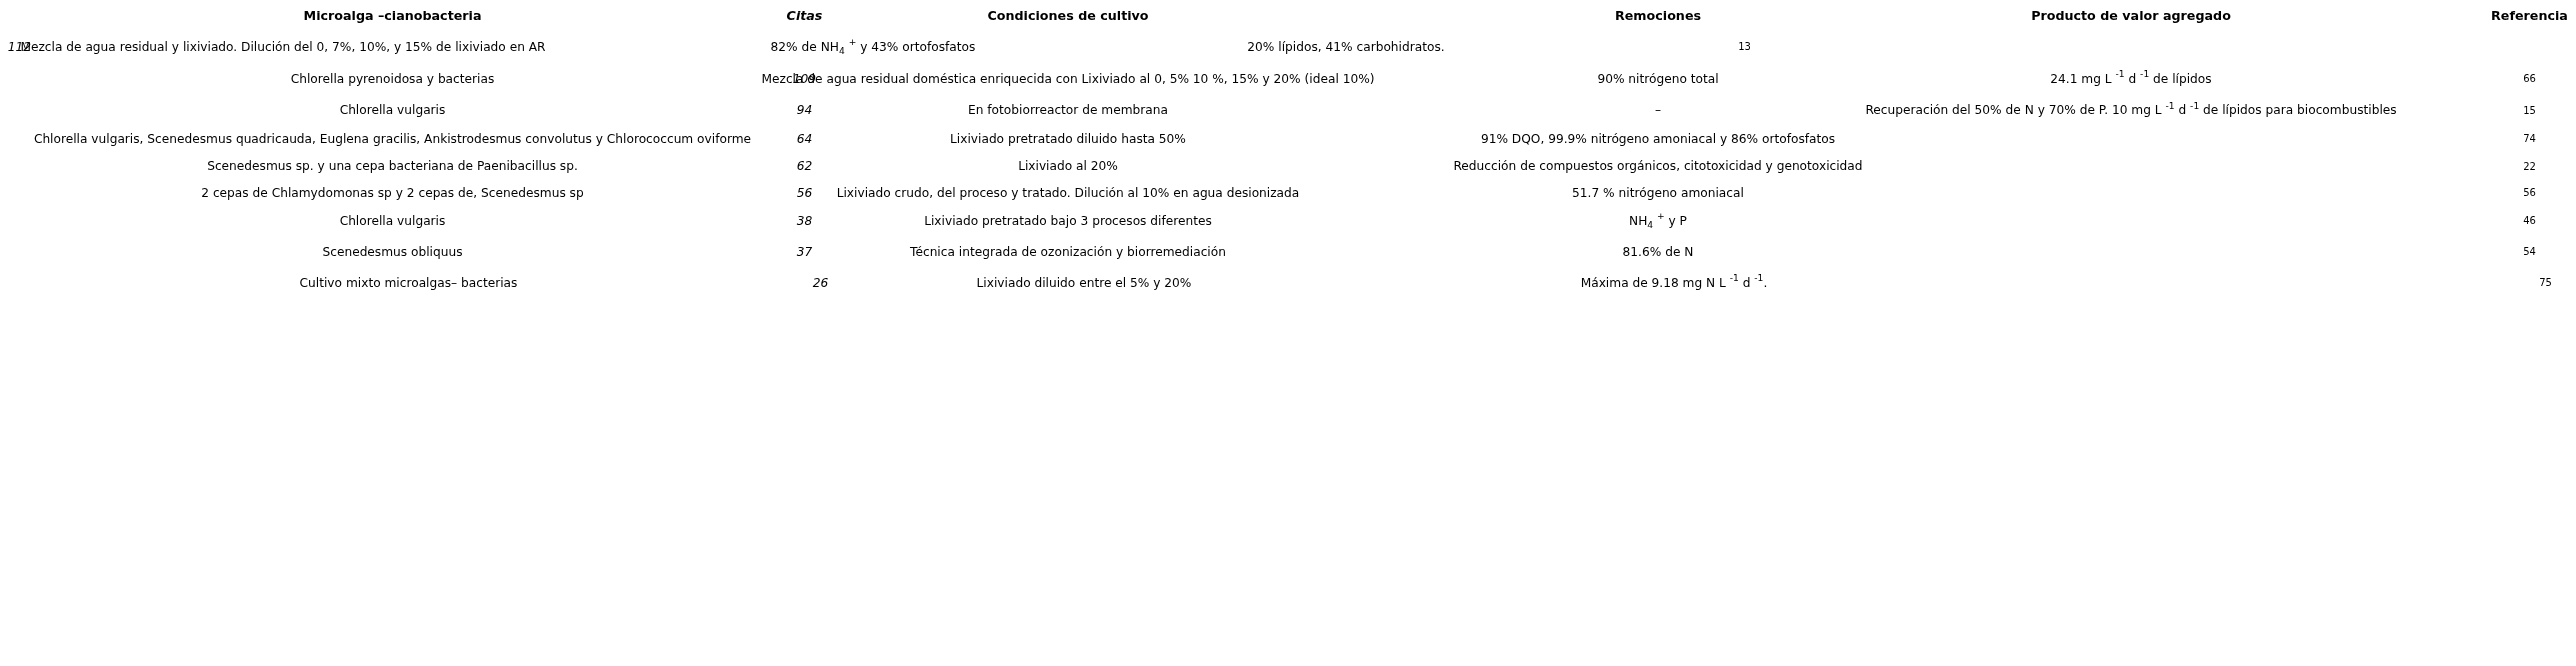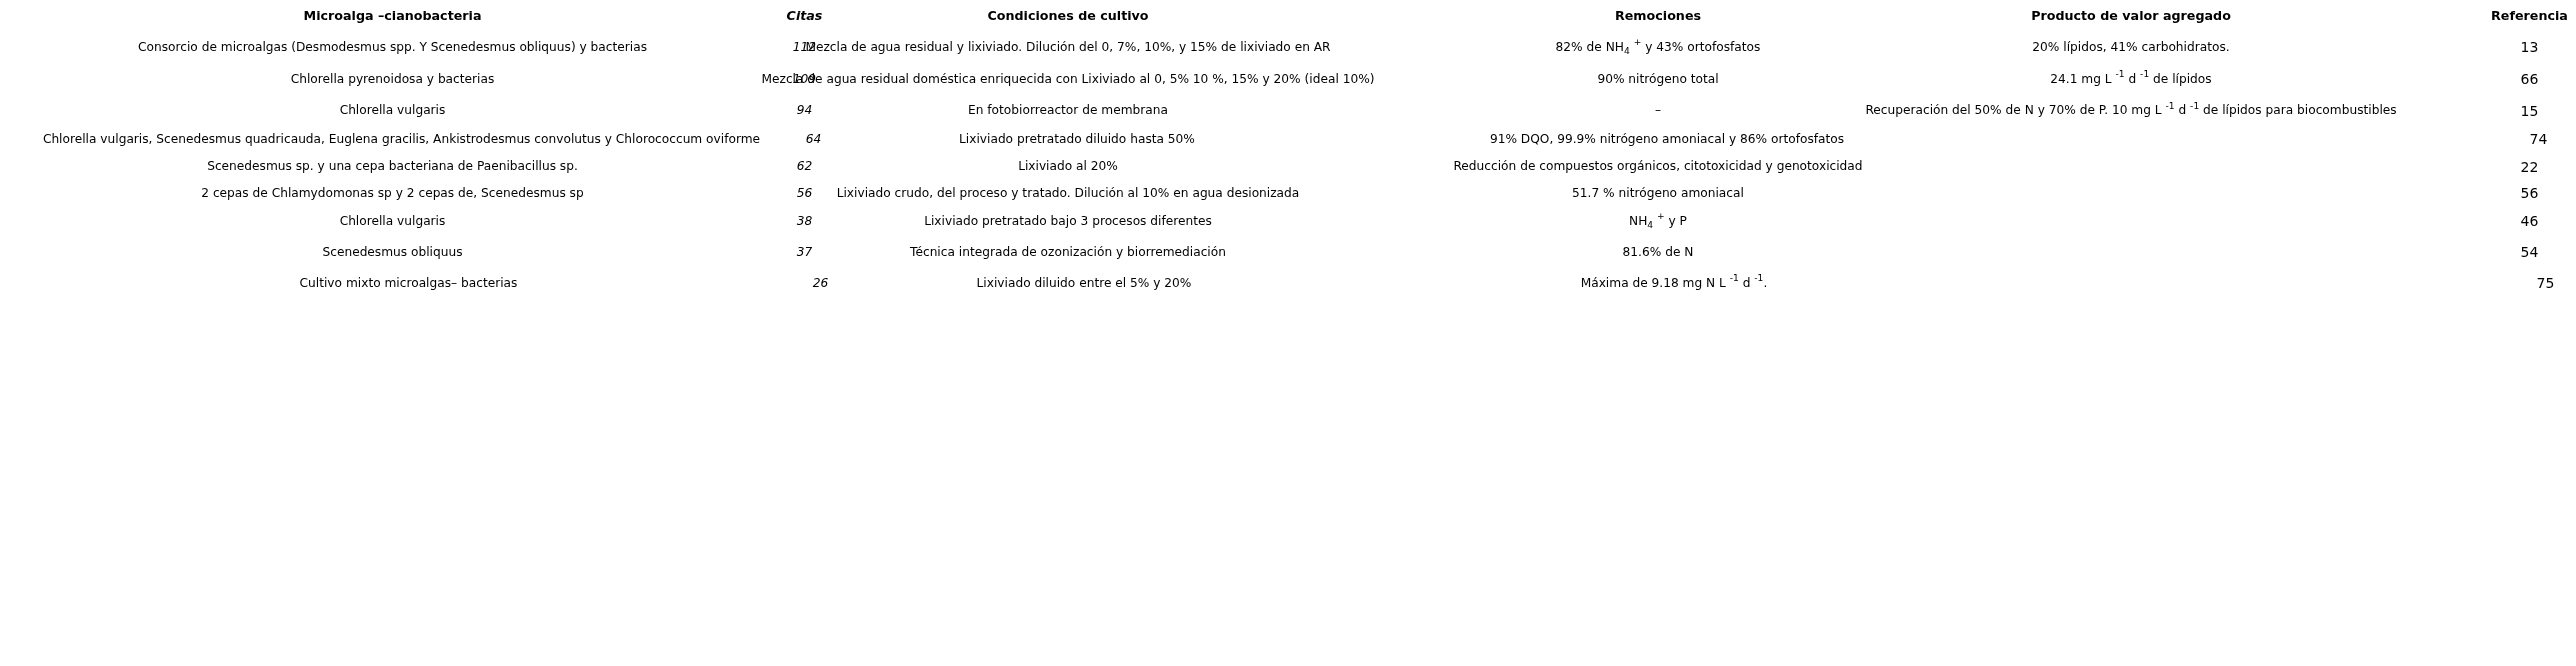--- a/index.html
+++ b/index.html
@@ -19,21 +19,21 @@
   }
   .row {
     display: flex;
     align-items: stretch;
   }
   
   .row:nth-child(1)  { height: 32px; }
   .row:nth-child(2)  { height: 30px; }
   .row:nth-child(3)  { height: 34px; }
   .row:nth-child(4)  { height: 29px; }
-  .row:nth-child(5)  { height: 28px; padding-left: 9px; }
+  .row:nth-child(5)  { height: 28px; }
   .row:nth-child(6)  { height: 27px; }
   .row:nth-child(7)  { height: 26px; }
   .row:nth-child(8)  { height: 30px; }
   .row:nth-child(9)  { height: 32px; }
   .row:nth-child(10) { height: 30px; padding-left: 16px; }
   .c {
     display: flex;
     justify-content: center;
     align-items: center;
     flex: 0 0 auto;
@@ -50,21 +50,21 @@
   .w3  { width: 488px; }
   .w4  { width: 692px; }
   .w5  { width: 254px; }
   .wsp { width: 224px; }
   .w6  { width: 95px;  }
   .hdr > span {
     font-weight: bold;
     font-size: 12.7px;
   }
   .ref > span {
-    font-size: 14px;
+    font-size: 10px;
   }
   sub, sup {
     font-size: 75%;
     line-height: 0;
     vertical-align: baseline;
     position: relative;
   }
   sup { top: -0.6em; }
   sub { top: 0.35em; }
 </style>
@@ -89,23 +89,20 @@
     <div class="c w5 hdr">
         <span>Producto de valor agregado</span>
       </div>
     <div class="c wsp"></div>
     <div class="c w6 hdr">
         <span>Referencia</span>
       </div>
   </div>
 
   <div class="row">
-    <div class="c w1">
-        <span>Consorcio de microalgas (Desmodesmus spp. Y Scenedesmus obliquus) y bacterias</span>
-      </div>
     <div class="c w2">
         <span>112</span>
       </div>
     <div class="c w3">
         <span>Mezcla de agua residual y lixiviado. Dilución del 0, 7%, 10%, y 15% de lixiviado en AR</span>
       </div>
     <div class="c w4">
         <span>82% de NH<sub>4</sub> <sup>+</sup> y 43% ortofosfatos</span>
       </div>
     <div class="c w5">

